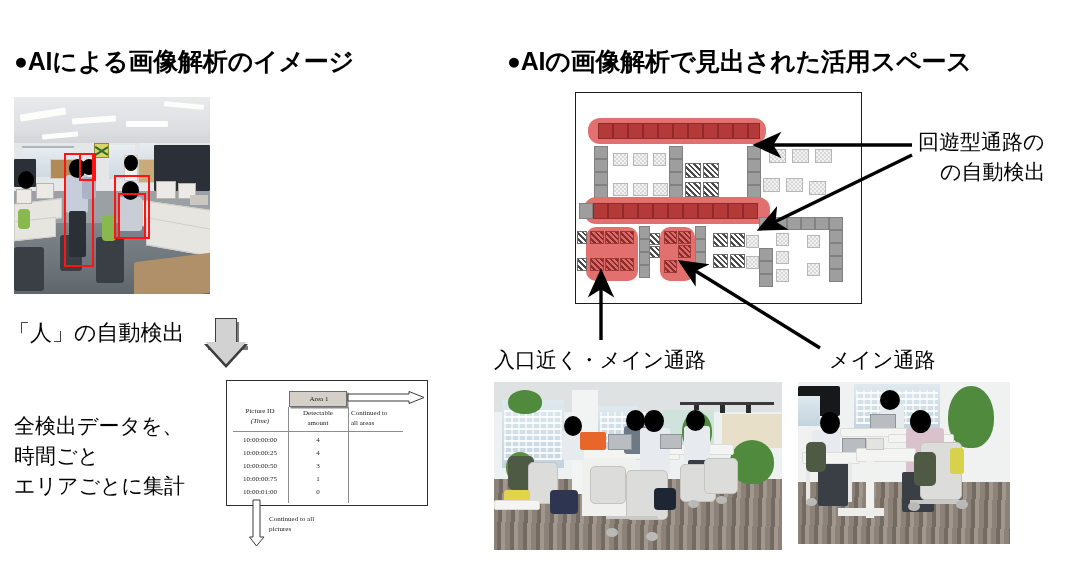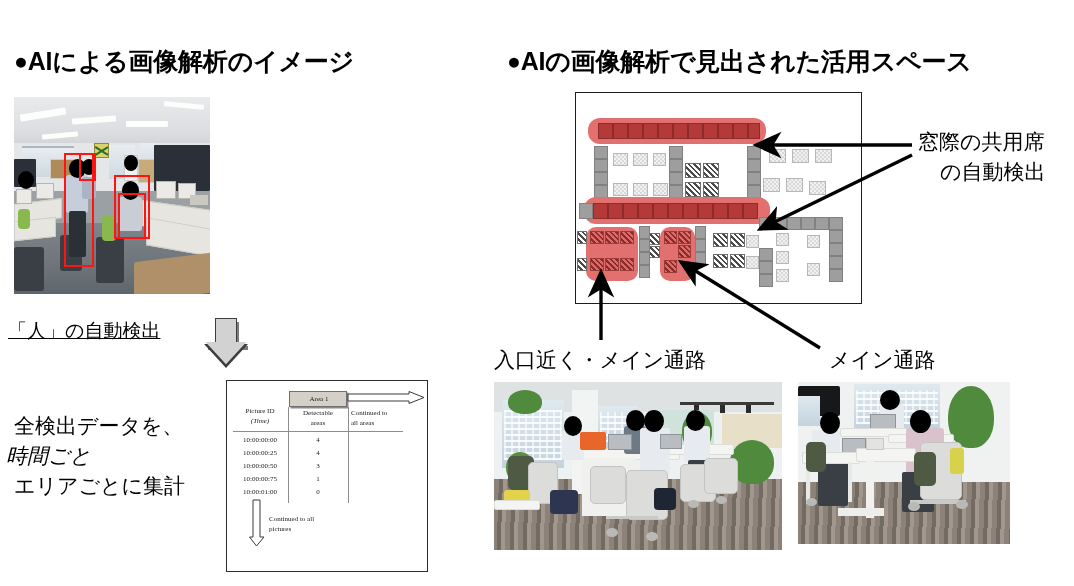--- a/index.html
+++ b/index.html
@@ -12,21 +12,21 @@
 
   
   .heading{
     font-weight:bold;font-size:25px;line-height:1.1;white-space:nowrap;
     letter-spacing:-0.2px;
   }
   .bullet{font-size:23px;vertical-align:1px;}
 
   
   .jp{font-size:21px;line-height:1.32;white-space:nowrap;}
-  .jp.big{font-size:19px;text-decoration:underline;}
+  .jp.big{font-size:22px;}
 
   
   .photo{overflow:hidden;position:absolute;background:#9aa0a4;}
   
   .p1-ceiling{position:absolute;left:0;top:0;width:100%;height:31%;
     background:linear-gradient(180deg,#e9eaec 0%,#dcdee1 55%,#c9ccd0 100%);}
   .p1-light{position:absolute;background:#fdfdfb;border-radius:1px;}
   .p1-floor{position:absolute;left:0;bottom:0;width:100%;height:36%;
     background:linear-gradient(180deg,#7f868b 0%,#6d747a 60%,#5e656b 100%);}
   .p1-wallL{position:absolute;background:#d5d8da;}
@@ -198,34 +198,34 @@
   <div class="shadow" style="left:13px;top:4px;width:22px;height:24px;"></div>
   <div class="shadow" style="left:4px;top:28px;width:40px;height:4px;"></div>
   <div class="shaft"></div>
   <div class="headw">
     <div class="triline"></div>
     <div class="tri" style="transform:translate(0px,-2px) scale(.93);transform-origin:top center;"></div>
   </div>
 </div>
 
 <div class="abs jp" style="left:14px;top:412px;">全検出データを、</div>
-<div class="abs jp" style="left:6px;top:442px;font-style:italic;">時間ごと</div>
+<div class="abs jp" style="left:14px;top:442px;">時間ごと</div>
 <div class="abs jp" style="left:14px;top:472px;">エリアごとに集計</div>
 
-<div class="tablebox" style="left:226px;top:380px;width:202px;height:192px;">
+<div class="tablebox" style="left:226px;top:380px;width:202px;height:126px;">
 
   <div class="tb-hdr" style="left:62px;top:10px;width:58px;height:16px;">
     <div class="tb-txt c" style="left:0;top:3px;width:58px;">Area 1</div>
   </div>
 
   <div class="tb-txt c" style="left:6px;top:26px;width:54px;">Picture ID</div>
   <div class="tb-txt c" style="left:6px;top:36px;width:54px;font-style:italic;">(Time)</div>
 
   <div class="tb-txt c" style="left:62px;top:28px;width:58px;">Detectable</div>
-  <div class="tb-txt c" style="left:62px;top:38px;width:58px;">areas</div>
+  <div class="tb-txt c" style="left:62px;top:38px;width:58px;">amount</div>
 
   <div class="tb-txt" style="left:124px;top:28px;">Continued  to</div>
   <div class="tb-txt" style="left:124px;top:38px;">all areas</div>
 
   <svg class="tb-arrowR" style="left:120px;top:10px;" width="78" height="14" viewBox="0 0 78 14">
     <polygon points="1,3 62,3 62,0.5 77,6.5 62,12.5 62,10 1,10" fill="#ffffff" stroke="#3a3a3a" stroke-width="1"></polygon>
   </svg>
 
   <div class="tb-hline" style="left:6px;top:50px;width:170px;"></div>
   <div class="tb-vline" style="left:61px;top:26px;height:96px;"></div>
@@ -400,21 +400,21 @@
     <div class="desk d-light" style="left:170px;top:142px;width:13px;height:13px;"></div>
     <div class="desk d-light" style="left:170px;top:163px;width:13px;height:13px;"></div>
     <div class="desk d-light" style="left:200px;top:140px;width:13px;height:13px;"></div>
     <div class="desk d-light" style="left:200px;top:158px;width:13px;height:13px;"></div>
     <div class="desk d-light" style="left:200px;top:176px;width:13px;height:13px;"></div>
     <div class="desk d-light" style="left:231px;top:142px;width:13px;height:13px;"></div>
     <div class="desk d-light" style="left:231px;top:170px;width:13px;height:13px;"></div>
   </div>
 </div>
 
-<div class="abs jp" style="left:918px;top:128px;">窓際の共用席</div>
+<div class="abs jp" style="left:918px;top:128px;">回遊型通路の</div>
 <div class="abs jp" style="left:940px;top:158px;">の自動検出</div>
 
 <div class="abs jp" style="left:494px;top:346px;">入口近く・メイン通路</div>
 <div class="abs jp" style="left:829px;top:346px;">メイン通路</div>
 
 <svg class="ovl" viewBox="0 0 1074 586">
   <defs>
     <marker id="ah" markerWidth="9" markerHeight="9" refX="7.5" refY="4.5" orient="auto" markerUnits="strokeWidth">
       <path d="M0,0.6 L8.6,4.5 L0,8.4 L2.4,4.5 Z" fill="#000"></path>
     </marker>

